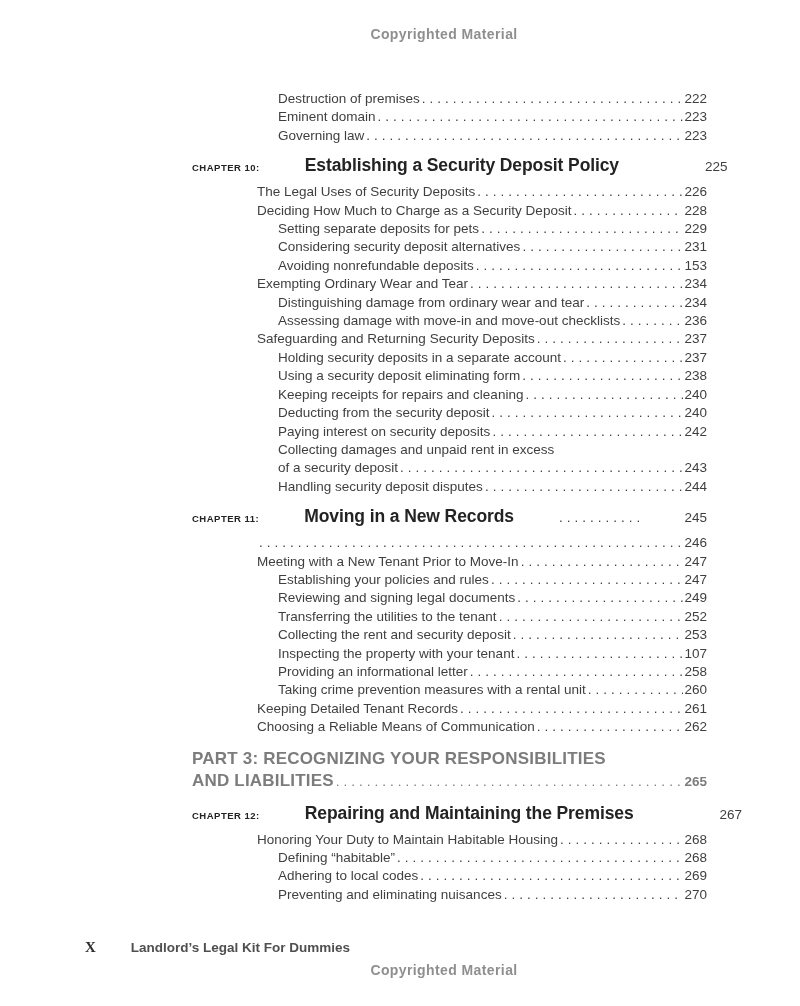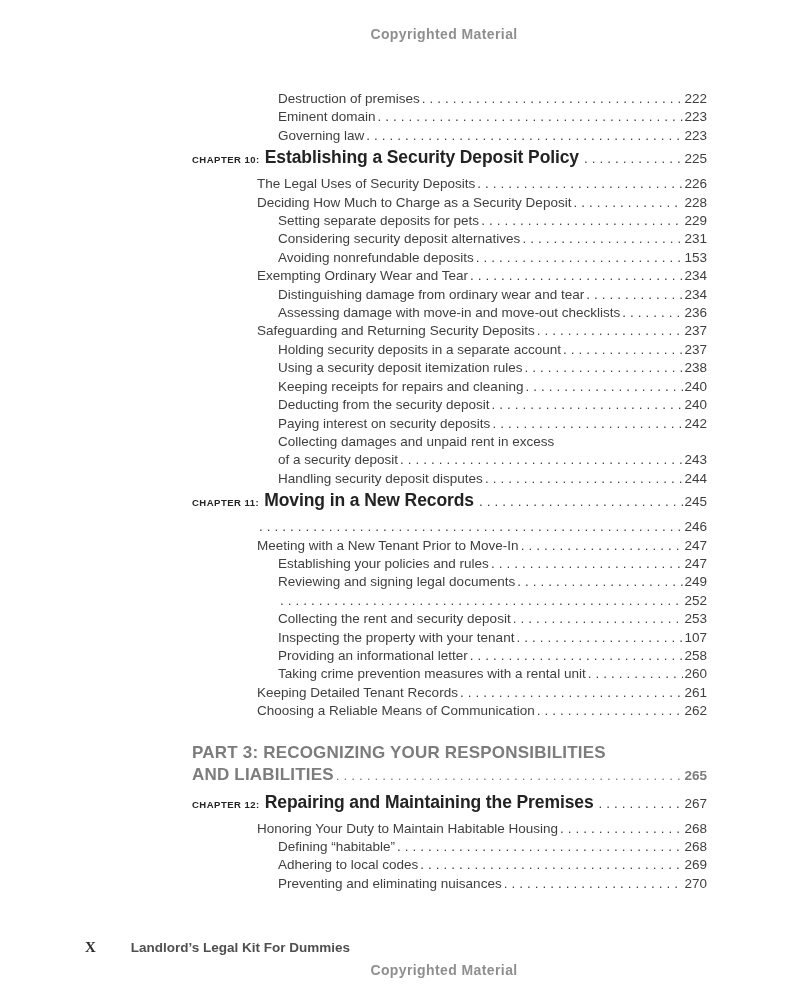--- a/index.html
+++ b/index.html
@@ -32,33 +32,33 @@
   .dots{flex:1 1 auto;overflow:hidden;white-space:nowrap;margin:0 1px 0 2px;}
   .dots::after{
     content:"........................................................................................................................................................................................................";
     letter-spacing:4px;font-size:13.5px;color:inherit;font-weight:400;
   }
   .pg{flex:0 0 auto;}
 
   .sub1{padding-left:65px;}
   .sub2{padding-left:86px;}
 
-  .row.chapter{margin-top:0;margin-bottom:3px;line-height:24px;}
+  .row.chapter{margin-top:8px;margin-bottom:3px;line-height:24px;gap:40px;}
   .chlabel{
     flex:0 0 auto;font-size:9.5px;font-weight:700;letter-spacing:.5px;
     color:var(--chapter);padding-right:5px;white-space:nowrap;
   }
   .chtitle{
     flex:0 0 auto;font-size:17.5px;font-weight:700;color:var(--chapter);
     white-space:nowrap;padding-right:3px;letter-spacing:-0.1px;
   }
   .row.chapter .dots{color:var(--body);}
   .row.chapter .pg{color:var(--body);font-weight:400;}
 
-  .part{margin-top:21px;margin-bottom:3px;}
+  .part{margin-top:11px;margin-bottom:3px;}
   .part-line{
     font-size:17px;font-weight:700;color:var(--part);
     letter-spacing:.2px;line-height:22px;white-space:nowrap;
   }
   .part .row{line-height:22px;}
   .part .lbl{
     font-size:17px;font-weight:700;color:var(--part);letter-spacing:.2px;text-align:right;
   }
   .part .dots{color:var(--part);}
   .part .pg{color:var(--part);font-size:13.5px;font-weight:700;}
@@ -143,21 +143,21 @@
          <span class="lbl">Safeguarding and Returning Security Deposits</span>
          <span class="dots"></span>
          <span class="pg">237</span>
        </div>
       <div class="row sub2">
          <span class="lbl">Holding security deposits in a separate account</span>
          <span class="dots"></span>
          <span class="pg">237</span>
        </div>
       <div class="row sub2">
-         <span class="lbl">Using a security deposit itemization rules</span>
+         <span class="lbl">Using a security deposit eliminating form</span>
          <span class="dots"></span>
          <span class="pg">238</span>
        </div>
       <div class="row sub2">
          <span class="lbl">Keeping receipts for repairs and cleaning</span>
          <span class="dots"></span>
          <span class="pg">240</span>
        </div>
       <div class="row sub2">
          <span class="lbl">Deducting from the security deposit</span>
@@ -201,20 +201,21 @@
          <span class="lbl">Establishing your policies and rules</span>
          <span class="dots"></span>
          <span class="pg">247</span>
        </div>
       <div class="row sub2">
          <span class="lbl">Reviewing and signing legal documents</span>
          <span class="dots"></span>
          <span class="pg">249</span>
        </div>
       <div class="row sub2">
+         <span class="lbl">Transferring the utilities to the tenant</span>
          <span class="dots"></span>
          <span class="pg">252</span>
        </div>
       <div class="row sub2">
          <span class="lbl">Collecting the rent and security deposit</span>
          <span class="dots"></span>
          <span class="pg">253</span>
        </div>
       <div class="row sub2">
          <span class="lbl">Inspecting the property with your tenant</span>

